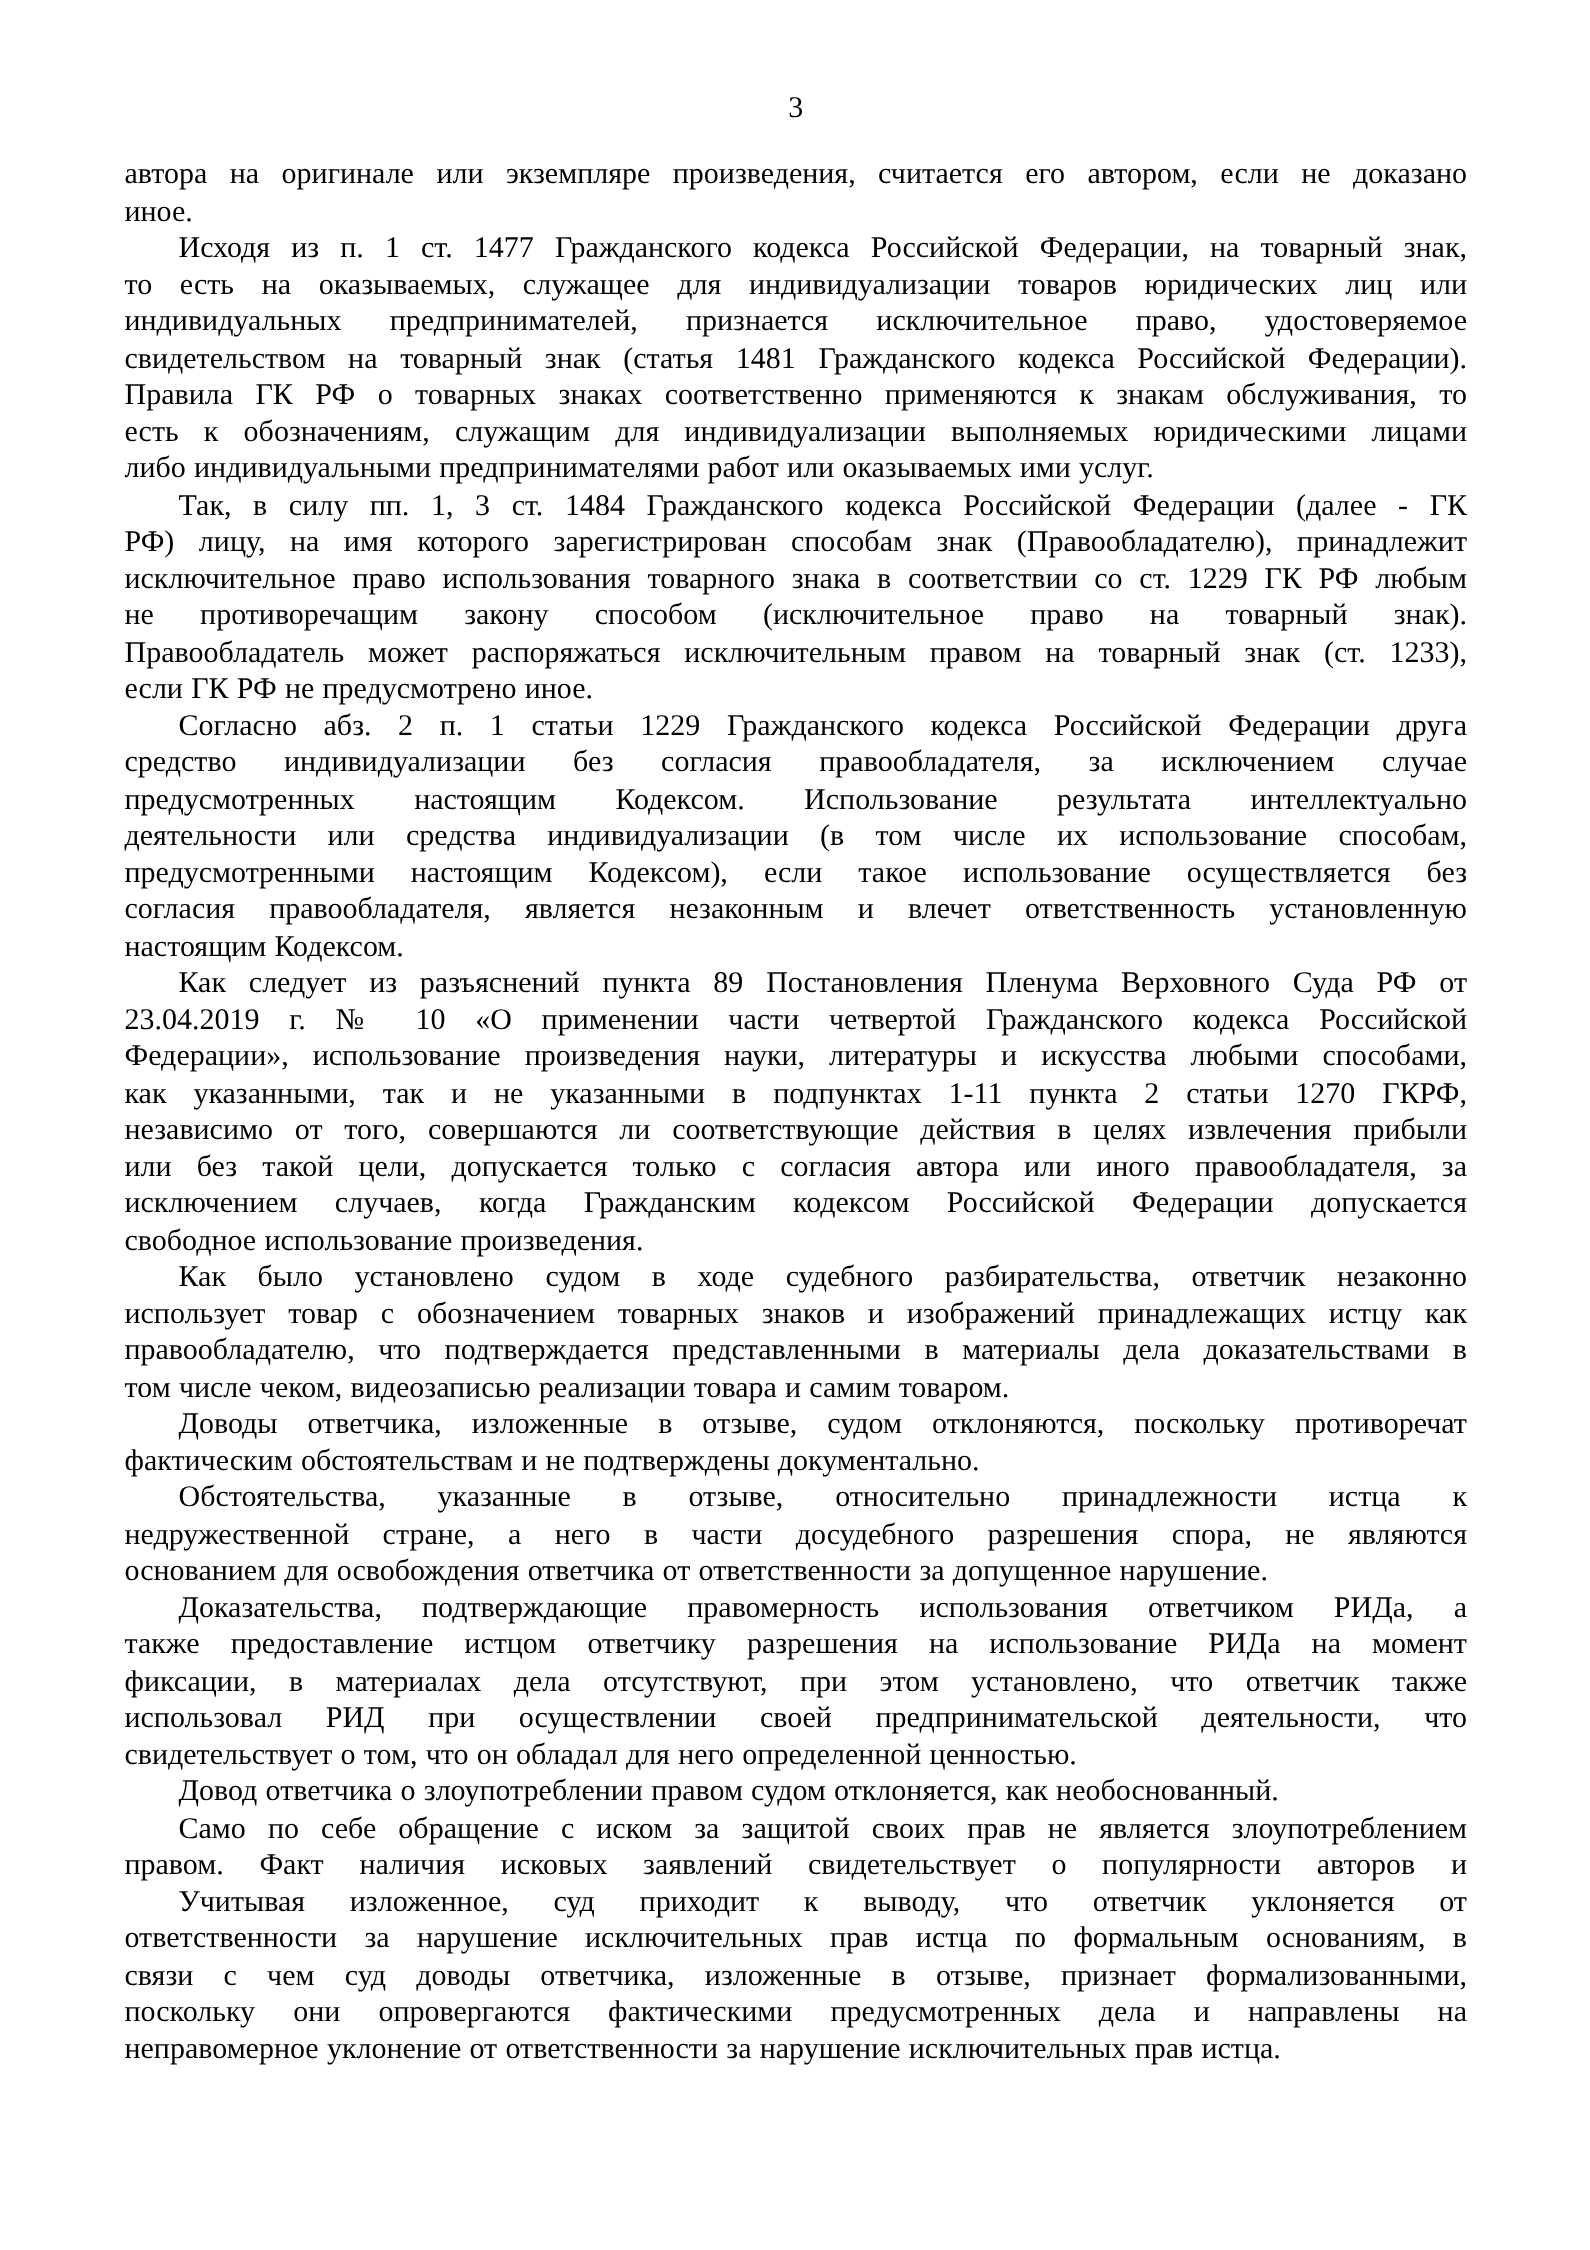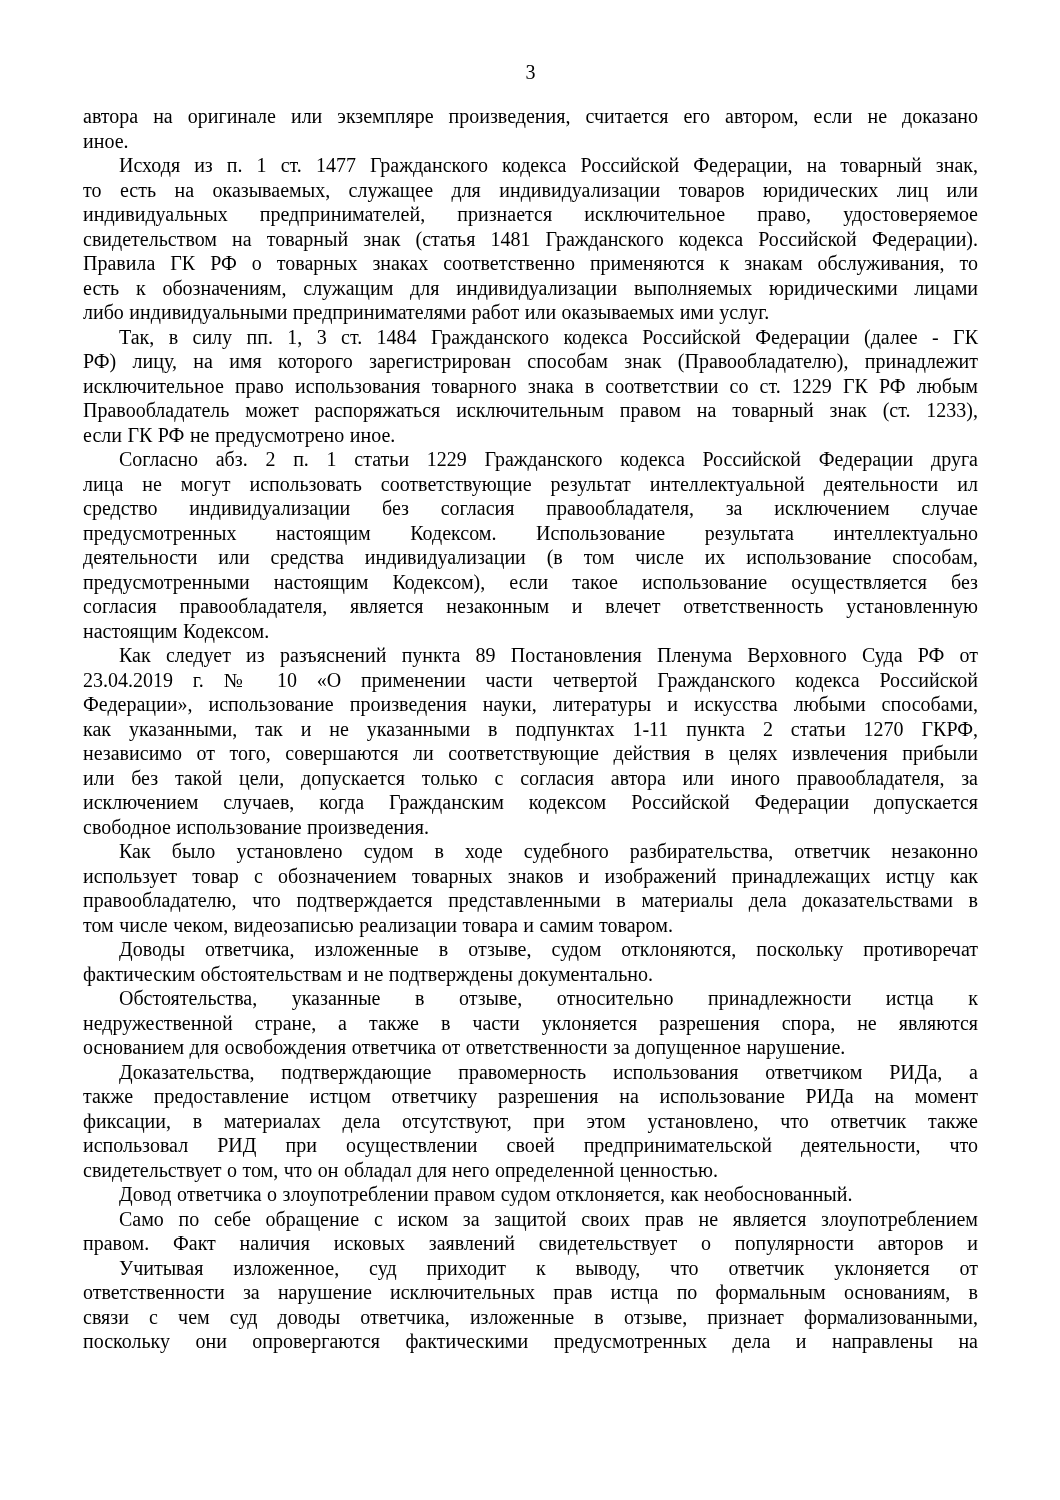--- a/index.html
+++ b/index.html
@@ -52,24 +52,24 @@
       <div class="line indent">Исходя из п. 1 ст. 1477 Гражданского кодекса Российской Федерации, на товарный знак,</div>
       <div class="line">то есть на оказываемых, служащее для индивидуализации товаров юридических лиц или</div>
       <div class="line">индивидуальных предпринимателей, признается исключительное право, удостоверяемое</div>
       <div class="line">свидетельством на товарный знак (статья 1481 Гражданского кодекса Российской Федерации).</div>
       <div class="line">Правила ГК РФ о товарных знаках соответственно применяются к знакам обслуживания, то</div>
       <div class="line">есть к обозначениям, служащим для индивидуализации выполняемых юридическими лицами</div>
       <div class="line last">либо индивидуальными предпринимателями работ или оказываемых ими услуг.</div>
       <div class="line indent">Так, в силу пп. 1, 3 ст. 1484 Гражданского кодекса Российской Федерации (далее - ГК</div>
       <div class="line">РФ) лицу, на имя которого зарегистрирован способам знак (Правообладателю), принадлежит</div>
       <div class="line">исключительное право использования товарного знака в соответствии со ст. 1229 ГК РФ любым</div>
+      <div class="line">не противоречащим закону способом (исключительное право на товарный знак).</div>
       <div class="line">Правообладатель может распоряжаться исключительным правом на товарный знак (ст. 1233),</div>
       <div class="line last">если ГК РФ не предусмотрено иное.</div>
       <div class="line indent">Согласно абз. 2 п. 1 статьи 1229 Гражданского кодекса Российской Федерации друга</div>
-      <div class="line">лица не могут использовать соответствующие результат интеллектуальной деятельности ил</div>
       <div class="line">средство индивидуализации без согласия правообладателя, за исключением случае</div>
       <div class="line">предусмотренных настоящим Кодексом. Использование результата интеллектуально</div>
       <div class="line">деятельности или средства индивидуализации (в том числе их использование способам,</div>
       <div class="line">предусмотренными настоящим Кодексом), если такое использование осуществляется без</div>
       <div class="line">согласия правообладателя, является незаконным и влечет ответственность установленную</div>
       <div class="line last">настоящим Кодексом.</div>
       <div class="line indent">Как следует из разъяснений пункта 89 Постановления Пленума Верховного Суда РФ от</div>
       <div class="line">23.04.2019 г. № 10 «О применении части четвертой Гражданского кодекса Российской</div>
       <div class="line">Федерации», использование произведения науки, литературы и искусства любыми способами,</div>
       <div class="line">как указанными, так и не указанными в подпунктах 1-11 пункта 2 статьи 1270 ГКРФ,</div>
@@ -77,28 +77,29 @@
       <div class="line">или без такой цели, допускается только с согласия автора или иного правообладателя, за</div>
       <div class="line">исключением случаев, когда Гражданским кодексом Российской Федерации допускается</div>
       <div class="line last">свободное использование произведения.</div>
       <div class="line indent">Как было установлено судом в ходе судебного разбирательства, ответчик незаконно</div>
       <div class="line">использует товар с обозначением товарных знаков и изображений принадлежащих истцу как</div>
       <div class="line">правообладателю, что подтверждается представленными в материалы дела доказательствами в</div>
       <div class="line last">том числе чеком, видеозаписью реализации товара и самим товаром.</div>
       <div class="line indent">Доводы ответчика, изложенные в отзыве, судом отклоняются, поскольку противоречат</div>
       <div class="line last">фактическим обстоятельствам и не подтверждены документально.</div>
       <div class="line indent">Обстоятельства, указанные в отзыве, относительно принадлежности истца к</div>
-      <div class="line">недружественной стране, а также в части уклоняется разрешения спора, не являются</div>
+      <div class="line">недружественной стране, а него в части досудебного разрешения спора, не являются</div>
       <div class="line last">основанием для освобождения ответчика от ответственности за допущенное нарушение.</div>
       <div class="line indent">Доказательства, подтверждающие правомерность использования ответчиком РИДа, а</div>
       <div class="line">также предоставление истцом ответчику разрешения на использование РИДа на момент</div>
       <div class="line">фиксации, в материалах дела отсутствуют, при этом установлено, что ответчик также</div>
       <div class="line">использовал РИД при осуществлении своей предпринимательской деятельности, что</div>
       <div class="line last">свидетельствует о том, что он обладал для него определенной ценностью.</div>
       <div class="line indent last">Довод ответчика о злоупотреблении правом судом отклоняется, как необоснованный.</div>
       <div class="line indent">Само по себе обращение с иском за защитой своих прав не является злоупотреблением</div>
       <div class="line">правом. Факт наличия исковых заявлений свидетельствует о популярности авторов и</div>
       <div class="line indent">Учитывая изложенное, суд приходит к выводу, что ответчик уклоняется от</div>
       <div class="line">ответственности за нарушение исключительных прав истца по формальным основаниям, в</div>
       <div class="line">связи с чем суд доводы ответчика, изложенные в отзыве, признает формализованными,</div>
       <div class="line">поскольку они опровергаются фактическими предусмотренных дела и направлены на</div>
+      <div class="line last">неправомерное уклонение от ответственности за нарушение исключительных прав истца.</div>
     </div>
 </div>
 
 </body></html>

